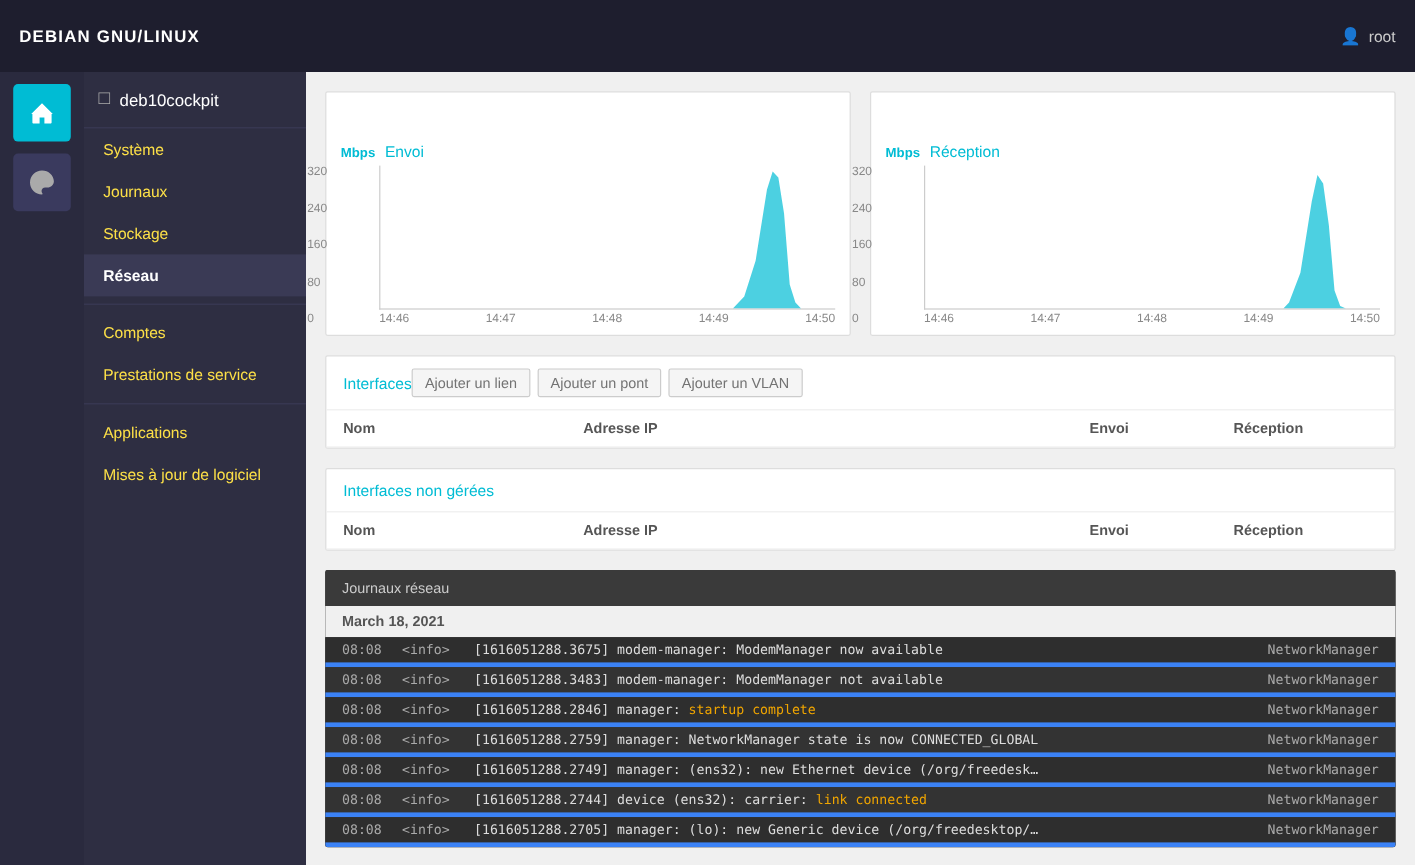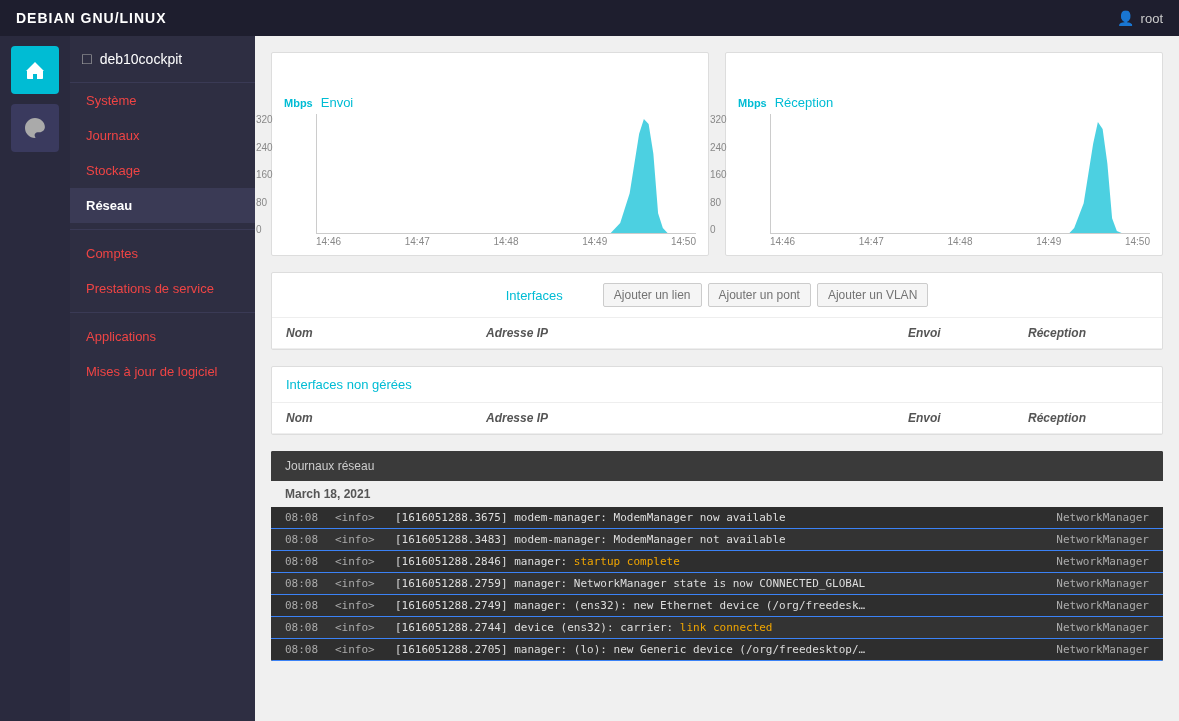--- a/index.html
+++ b/index.html
@@ -6,21 +6,21 @@
     body { font-family: 'Segoe UI', Arial, sans-serif; font-size: 13px; background: #1a1a2e; color: #ccc; height: 721px; overflow: hidden; display: flex; flex-direction: column; }
 
     
     .topbar {
       background: #1e1e2e;
       color: #fff;
       display: flex;
       align-items: center;
       justify-content: space-between;
       padding: 0 16px;
-      height: 36px;
+      height: 60px;
       flex-shrink: 0;
     }
     .topbar-title { font-size: 14px; font-weight: bold; letter-spacing: 1px; color: #fff; }
     .topbar-user { font-size: 13px; color: #ccc; display: flex; align-items: center; gap: 6px; }
     .topbar-user::before { content: '👤'; font-size: 14px; }
 
     
     .main-layout { display: flex; flex: 1; overflow: hidden; }
 
     
@@ -63,21 +63,21 @@
     .sidebar-host {
       display: flex; align-items: center; gap: 8px;
       padding: 14px 12px;
       color: #fff;
       font-size: 14px;
       border-bottom: 1px solid #3a3a55;
     }
     .sidebar-host-icon { color: #aaa; font-size: 16px; }
     .sidebar-item {
       padding: 10px 16px;
-      color: #ef4444;
+      color: #fde047;
       cursor: pointer;
       font-size: 13px;
     }
     .sidebar-item.active { background: #3a3a55; color: #fff; font-weight: bold; }
     .sidebar-divider { height: 1px; background: #3a3a55; margin: 6px 0; }
 
     
     .content {
       flex: 1;
       background: #f0f0f0;
@@ -104,21 +104,21 @@
     .chart-area {
       position: relative;
       height: 120px;
       border-left: 1px solid #ccc;
       border-bottom: 1px solid #ccc;
       background: #fff;
     }
     .chart-y-labels {
       position: absolute;
       left: -28px;
-      top: 0; bottom: 12px;
+      top: 0; bottom: 0;
       display: flex;
       flex-direction: column;
       justify-content: space-between;
       font-size: 10px;
       color: #888;
     }
     .chart-x-labels {
       display: flex;
       justify-content: space-between;
       font-size: 10px;
@@ -131,24 +131,23 @@
     
     .section-card {
       background: #fff;
       border: 1px solid #ddd;
       border-radius: 2px;
       margin-bottom: 16px;
     }
     .section-header {
       display: flex;
       align-items: center;
-      justify-content: center;
+      justify-content: flex-start;
       padding: 10px 14px;
       border-bottom: 1px solid #eee;
-      gap: 40px;
     }
     .section-header-title { color: #00bcd4; font-size: 13px; }
     .section-header-actions { display: flex; gap: 6px; }
     .btn-outline {
       padding: 4px 10px;
       border: 1px solid #ccc;
       background: #f5f5f5;
       color: #737373;
       font-size: 12px;
       border-radius: 2px;
@@ -156,21 +155,20 @@
     }
 
     .table-header {
       display: grid;
       grid-template-columns: 200px 1fr 120px 120px;
       padding: 8px 14px;
       border-bottom: 1px solid #eee;
       color: #555;
       font-weight: bold;
       font-size: 12px;
-      font-style: italic;
     }
     .table-row {
       display: grid;
       grid-template-columns: 200px 1fr 120px 120px;
       padding: 8px 14px;
       border-bottom: 1px solid #f0f0f0;
       font-size: 12px;
       color: #333;
     }
     .table-row:last-child { border-bottom: none; }
@@ -203,21 +201,21 @@
       font-size: 12px;
       font-weight: bold;
     }
     .journal-row {
       display: grid;
       grid-template-columns: 50px 60px 1fr 130px;
       padding: 4px 14px;
       font-family: monospace;
       font-size: 11px;
       color: #ccc;
-      border-bottom: 1px solid #3b82f6;
+      border-bottom: 4px solid #3b82f6;
       background: #2e2e2e;
     }
     .journal-row:nth-child(even) { background: #333; }
     .journal-time { color: #aaa; }
     .journal-level { color: #aaa; }
     .journal-msg { color: #ddd; }
     .journal-source { color: #aaa; text-align: right; }
     .hl-startup { color: #f0a500; }
 
     

